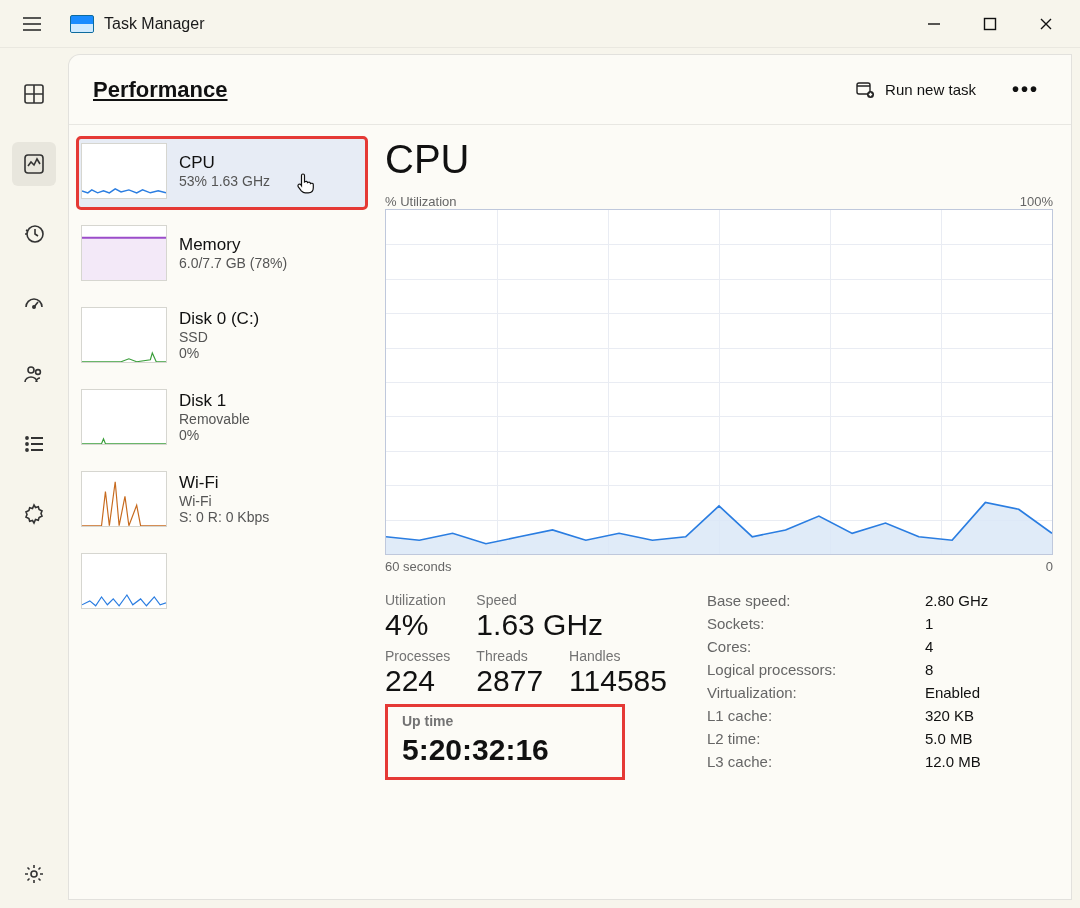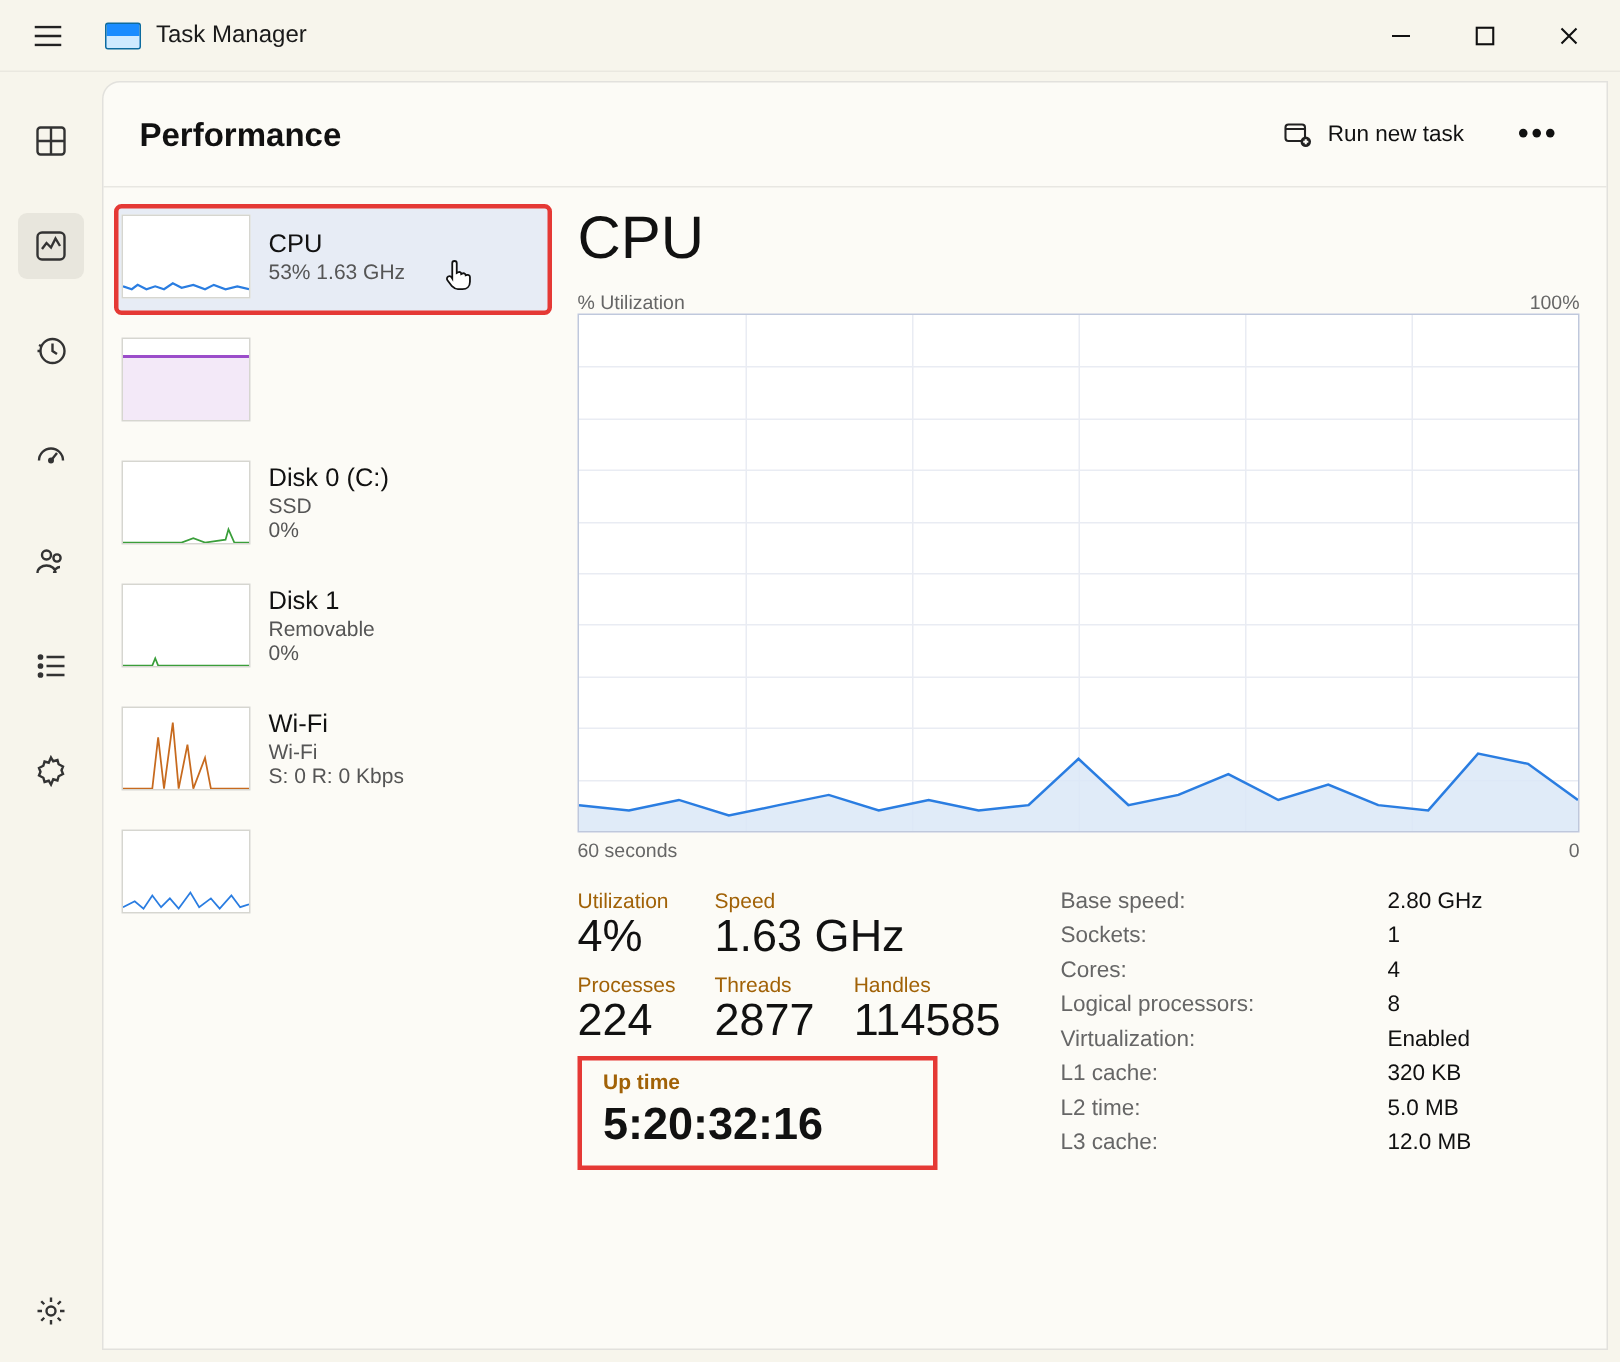--- a/index.html
+++ b/index.html
@@ -19,21 +19,21 @@
   .body { display:flex; height:860px; }
 
   .navrail { width:68px; background:#f7f5ec; display:flex; flex-direction:column; align-items:center; padding-top:24px; gap:26px; }
   .nav-item { width:44px; height:44px; display:flex; align-items:center; justify-content:center; border-radius:6px; cursor:pointer; color:#333; }
   .nav-item.active { background:#e8e6dd; }
   .nav-spacer { flex:1; }
 
   .content { flex:1; background:#fcfbf6; border-top-left-radius:12px; border:1px solid rgba(0,0,0,0.1); margin:6px 8px 8px 0; padding:0; display:flex; flex-direction:column; overflow:hidden; }
 
   .pageheader { height:70px; display:flex; align-items:center; justify-content:space-between; padding:0 24px; border-bottom:1px solid rgba(0,0,0,0.08); }
-  .pageheader h1 { font-size:22px; font-weight:600; margin:0; }
+  .pageheader h1 { font-size:22px; font-weight:600; margin:0;text-decoration:underline; }
   .header-actions { display:flex; align-items:center; gap:18px; }
   .runbtn { display:flex; align-items:center; gap:10px; font-size:15px; cursor:pointer; padding:6px 10px; border-radius:4px; }
   .more { font-size:20px; letter-spacing:2px; cursor:pointer; padding:4px 8px; font-weight:bold;}
 
   .main { flex:1; display:flex; overflow:hidden; }
 
   
   .reslist { width:304px; padding:12px 6px 12px 8px; display:flex; flex-direction:column; gap:10px; overflow:hidden; }
   .rescard { display:flex; gap:12px; padding:6px 8px 10px 4px; border-radius:4px; cursor:pointer; position:relative; }
   .rescard.selected { background:#e7ecf5; }
@@ -50,21 +50,21 @@
   .dhead { display:flex; align-items:baseline; gap:24px; }
   .dhead .big { font-size:40px; font-weight:400; }
   .dhead .sub { font-size:17px; color:#222; flex:1; white-space:nowrap; overflow:hidden; text-overflow:ellipsis; }
   .chartlabels { display:flex; justify-content:space-between; font-size:13px; color:#666; margin-top:12px; }
   .chartbox { height:346px; border:1px solid #bfc8dc; background:#fff; position:relative; }
   .chartbox .vgrid, .chartbox .hgrid { position:absolute; background:#e9ecf3; }
   .chart-bottom-labels { display:flex; justify-content:space-between; font-size:13px; color:#666; margin-top:4px; }
 
   .stats { display:flex; margin-top:18px; gap:40px; }
   .stats-left { display:grid; grid-template-columns:auto auto auto; column-gap:26px; row-gap:6px; align-content:start; }
-  .stat-label { font-size:14px; color:#a16207; }
+  .stat-label { font-size:14px; color:#737373; }
   .stat-val-big { font-size:30px; color:#111; }
   .stats-right { flex:1; display:grid; grid-template-columns:auto auto; column-gap:24px; row-gap:6px; font-size:15px; align-content:start; }
   .stats-right .k { color:#666; }
   .stats-right .v { color:#111; }
 
   .uptime-box { border:3px solid #e53935; padding:6px 14px 10px 14px; margin-top:6px; width:240px;font-weight:bold; }
   .uptime-box .stat-label { margin-bottom:4px; }
 
 </style>
 </head>
@@ -191,20 +191,24 @@
               </svg>
           </span>
         </div>
 
         <div class="rescard">
           <div class="thumb">
             <svg viewBox="0 0 86 56" preserveAspectRatio="none">
                 <rect x="0" y="12" width="86" height="44" fill="#f3e9f8"></rect>
                 <polyline points="0,12 86,12" stroke="#9b4dca" stroke-width="2"></polyline>
               </svg>
+          </div>
+          <div class="resinfo">
+            <div class="rname">Memory</div>
+            <div class="rdet">6.0/7.7 GB (78%)</div>
           </div>
         </div>
 
         <div class="rescard">
           <div class="thumb">
             <svg viewBox="0 0 86 56" preserveAspectRatio="none">
                 <polyline points="0,55 40,55 48,52 56,55 70,53 72,46 76,55 86,55" fill="none" stroke="#3a9e3a" stroke-width="1.2"></polyline>
               </svg>
           </div>
           <div class="resinfo">

